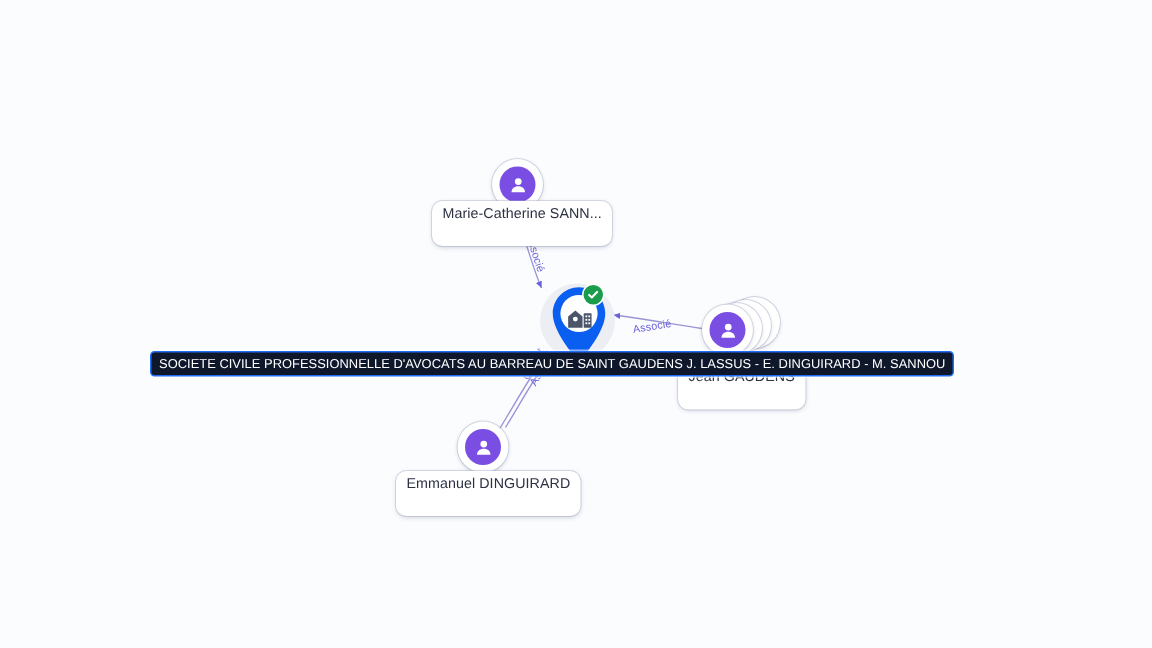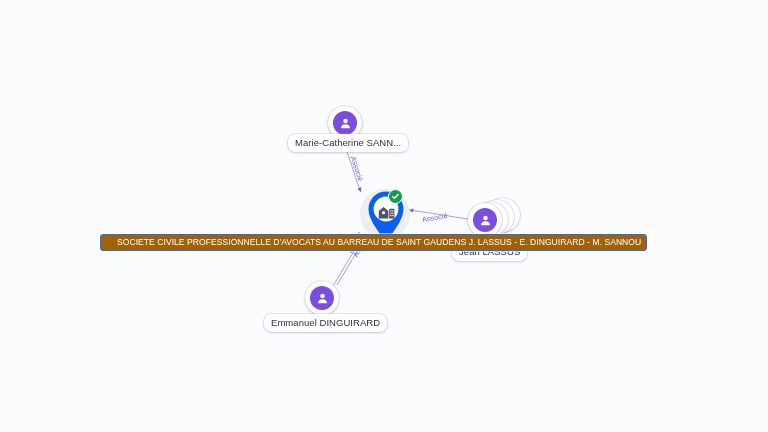--- a/index.html
+++ b/index.html
@@ -120,35 +120,35 @@
     display: flex;
     align-items: center;
     justify-content: center;
   }
 
   
   .node-label {
     position: absolute;
     background: #ffffff;
     border-radius: 7px;
-    padding: 3px 7px 4px 7px;
+    padding: 3px 7px 16px 7px;
     font-size: 9.5px;
     line-height: 11px;
     color: #2c3244;
     white-space: nowrap;
     box-shadow: 0 1px 3px rgba(60,70,110,0.20), 0 0 0 0.6px rgba(170,178,200,0.40);
     letter-spacing: 0.05px;
   }
 
   .main-label {
     position: absolute;
-    background: #a16207;
+    background: #0f172a;
     color: #ffffff;
     border-radius: 3px;
-    padding: 2px 5px 3px 16px;
+    padding: 2px 5px 3px 5px;
     font-size: 8.6px;
     line-height: 10px;
     white-space: nowrap;
     border: 1px solid #1f6ef5;
     box-shadow: 0 0 0 1px rgba(255,255,255,0.55);
     letter-spacing: 0.02px;
   }
 
   .edge-label {
     position: absolute;
@@ -205,21 +205,21 @@
     <div class="person-node" style="left:0px; top:0px;">
       <div class="person-ring"></div>
       <div class="person-disc">
         <svg width="15" height="15" viewBox="0 0 24 24">
           <circle cx="12" cy="8" r="3.6" fill="#ffffff"></circle>
           <path d="M4.8 19.5c0-4 3.2-6.4 7.2-6.4s7.2 2.4 7.2 6.4z" fill="#ffffff"></path>
         </svg>
       </div>
     </div>
   </div>
-  <div class="node-label" style="left:452px; top:243px;">Jean LASSUS</div>
+  <div class="node-label" style="left:452px; top:243px;">Jean GAUDENS</div>
 
   <div class="person-node" style="left:305px; top:281px;">
     <div class="person-ring"></div>
     <div class="person-disc">
       <svg width="15" height="15" viewBox="0 0 24 24">
         <circle cx="12" cy="8" r="3.6" fill="#ffffff"></circle>
         <path d="M4.8 19.5c0-4 3.2-6.4 7.2-6.4s7.2 2.4 7.2 6.4z" fill="#ffffff"></path>
       </svg>
     </div>
   </div>

